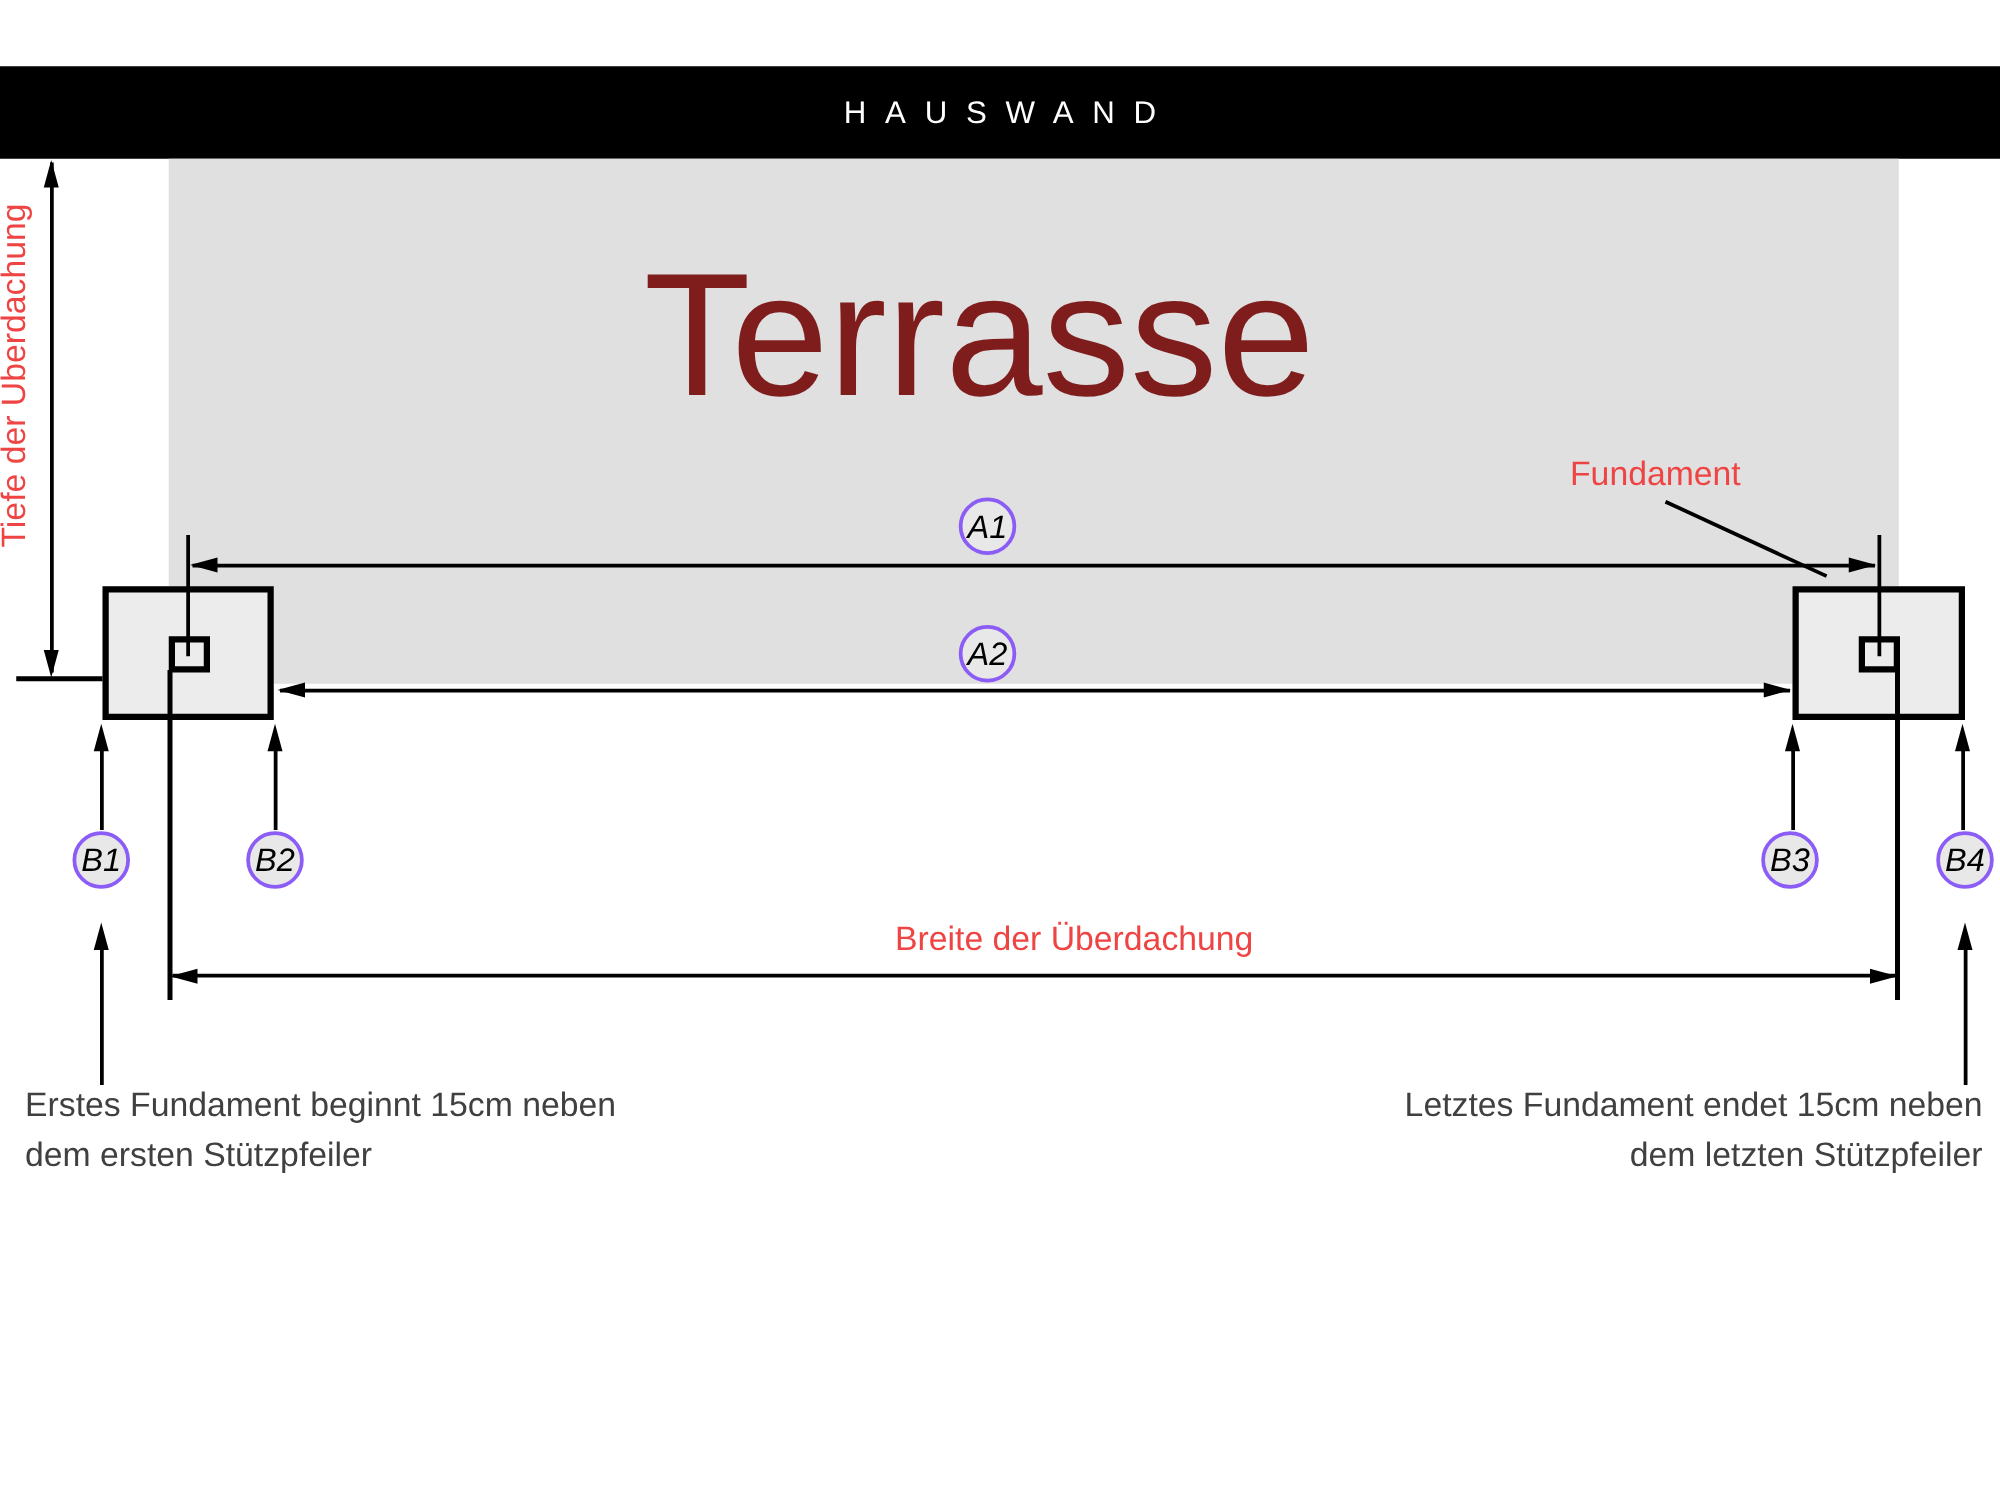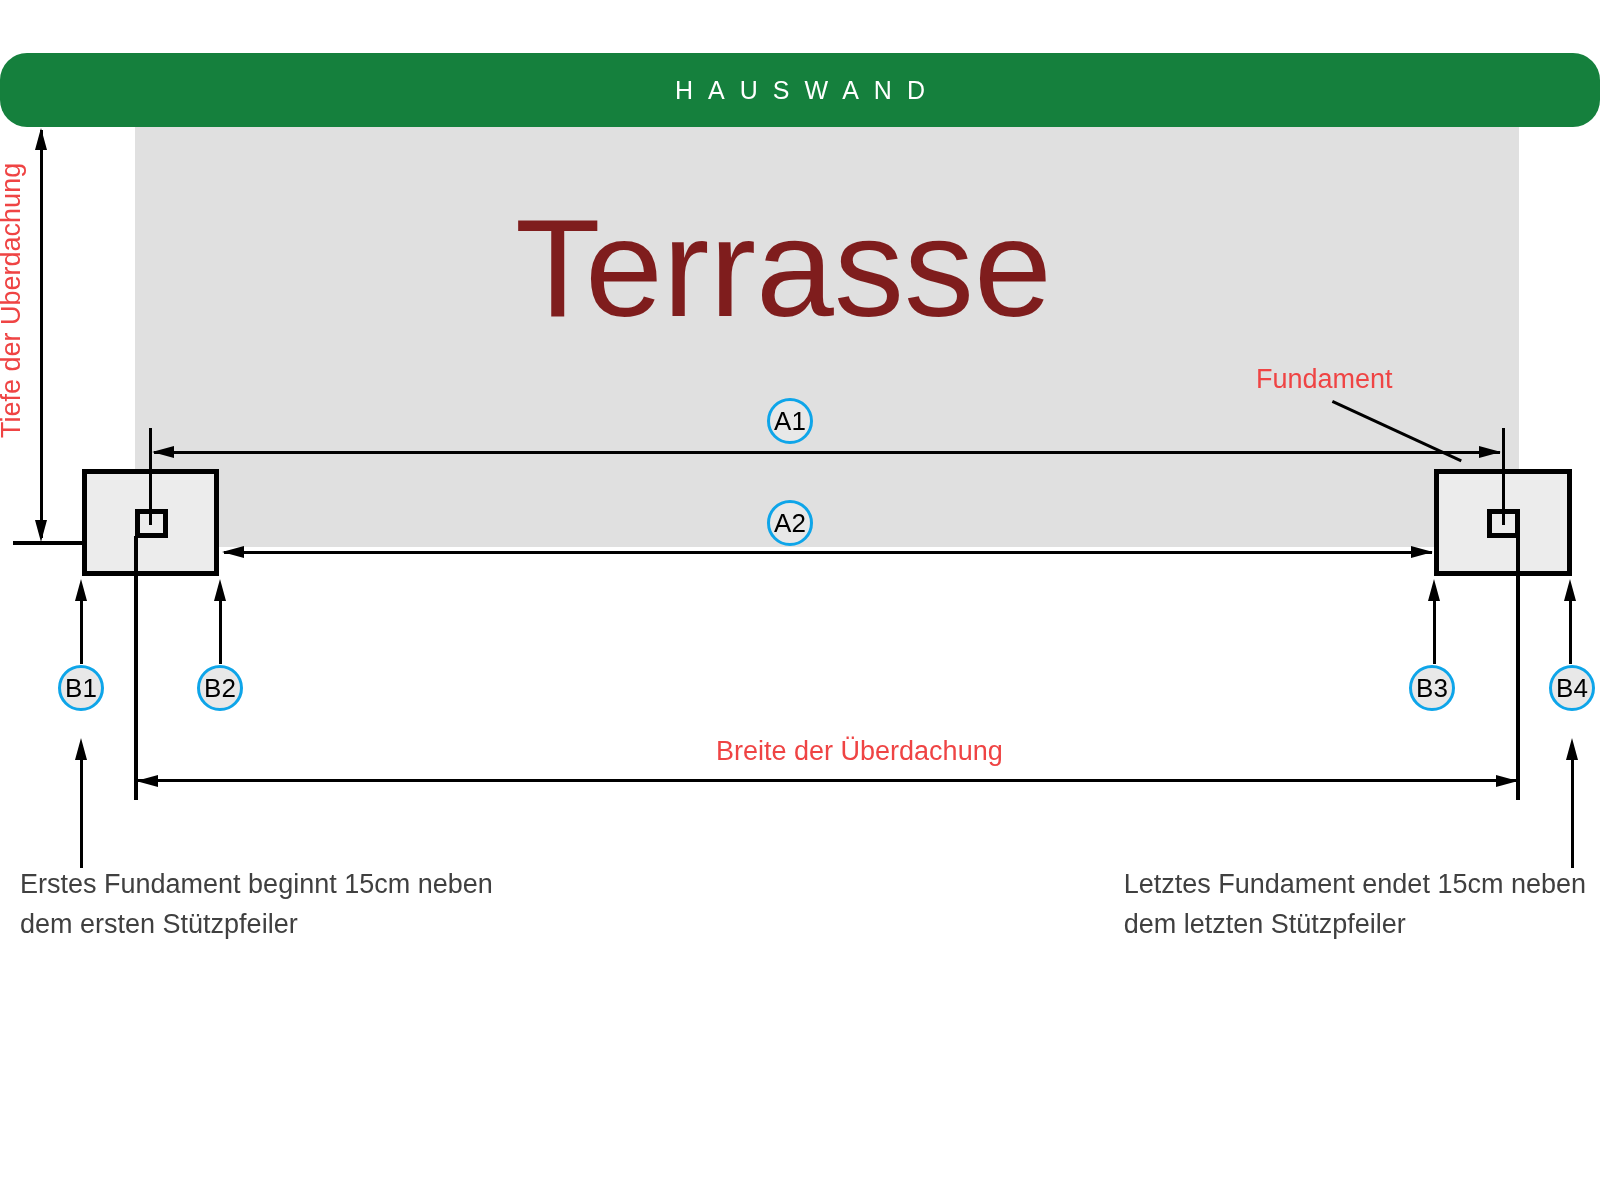--- a/index.html
+++ b/index.html
@@ -2,42 +2,42 @@
 <html><head>
 <meta charset="utf-8">
 <style>
   html,body{margin:0;padding:0;background:#fff;}
   #stage{
     position:relative;width:1600px;height:1200px;background:#ffffff;
     font-family:"Liberation Sans","DejaVu Sans",sans-serif;overflow:hidden;
   }
   .abs{position:absolute;}
   
-  .wall{left:0;top:53px;width:1600px;height:74px;background:#15803d;
-        display:flex;align-items:center;justify-content:center;border-radius:27px;}
+  .wall{left:0;top:53px;width:1600px;height:74px;background:#000000;
+        display:flex;align-items:center;justify-content:center;}
   .wall-label{color:#fff;font-size:25px;letter-spacing:15px;padding-left:15px;}
   
   .terrace{left:135px;top:127px;width:1384px;height:420px;background:#e0e0e0;}
   .terrasse-label{left:515px;top:198px;font-size:140px;color:#7f1d1d;line-height:1;}
   
   .hline{background:#000;height:3px;}
   .vline{background:#000;width:3px;}
   
   .ah{width:0;height:0;}
   .ah-up{border-left:6px solid transparent;border-right:6px solid transparent;border-bottom:22px solid #000;}
   .ah-down{border-left:6px solid transparent;border-right:6px solid transparent;border-top:22px solid #000;}
   .ah-left{border-top:6px solid transparent;border-bottom:6px solid transparent;border-right:22px solid #000;}
   .ah-right{border-top:6px solid transparent;border-bottom:6px solid transparent;border-left:22px solid #000;}
   
   .foundation{box-sizing:border-box;border:5px solid #000;background:#ececec;}
   .post{box-sizing:border-box;border:5px solid #000;background:#ececec;}
   
-  .marker{box-sizing:border-box;width:46px;height:46px;border:3px solid #0ea5e9;border-radius:50%;
+  .marker{box-sizing:border-box;width:46px;height:46px;border:3px solid #8b5cf6;border-radius:50%;
           background:#e8e8e8;display:flex;align-items:center;justify-content:center;
-          font-size:26px;color:#000;}
+          font-size:26px;color:#000;font-style:italic;}
   
   .label{font-size:27px;color:#ef4444;white-space:nowrap;}
   .tiefe-label{left:-4px;top:192px;height:246px;writing-mode:vertical-rl;transform:rotate(180deg);
                display:flex;align-items:center;}
   .note{font-size:27px;color:#404040;line-height:40px;white-space:nowrap;}
   .leader-diag{left:1333px;top:400px;width:142px;height:3px;background:#000;
                transform:rotate(24.8deg);transform-origin:left top;}
 </style>
 </head>
 <body>
@@ -114,18 +114,18 @@
 
   <div class="abs vline" style="left:80px;top:752px;height:116px;"></div>
   <div class="abs ah ah-up" style="left:75px;top:738px;"></div>
   <div class="abs vline" style="left:1571px;top:752px;height:116px;"></div>
   <div class="abs ah ah-up" style="left:1566px;top:738px;"></div>
 
   <div class="abs note" style="left:20px;top:864px;">
     <div>Erstes Fundament beginnt 15cm neben</div>
     <div>dem ersten Stützpfeiler</div>
   </div>
-  <div class="abs note" style="right:14px;top:864px;text-align:left;">
+  <div class="abs note" style="right:14px;top:864px;text-align:right;">
     <div>Letztes Fundament endet 15cm neben</div>
     <div>dem letzten Stützpfeiler</div>
   </div>
 
 </div>
 
 </body></html>

